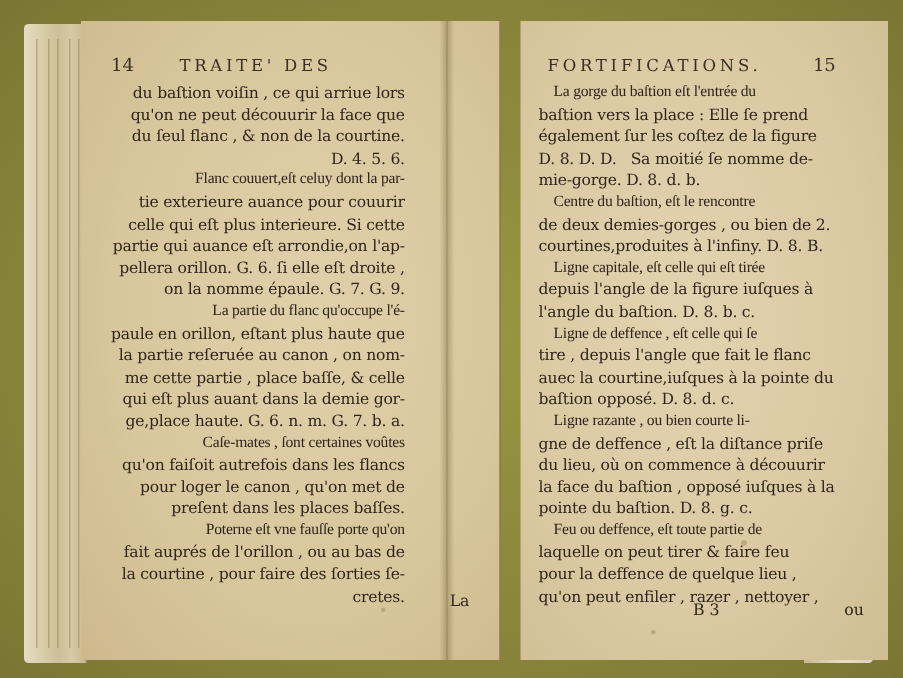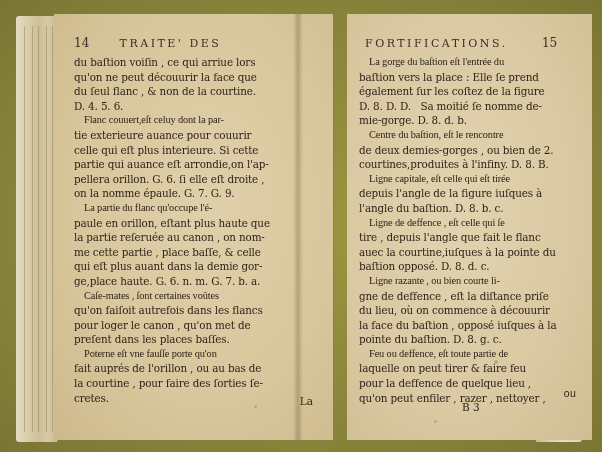--- a/index.html
+++ b/index.html
@@ -51,21 +51,21 @@
     position:absolute; top:22px; font-size:11.5px; color:#3a2f22;
     letter-spacing:2.5px; white-space:nowrap;
   }
   .page.left .running-head { left:20px; }
   .page.right .running-head { left:16px; }
   .folio { font-size:12px; letter-spacing:0; }
   .text {
     position:absolute; font-size:10.4px; line-height:14.6px; color:#2e241a;
     white-space:pre; letter-spacing:-0.15px;
   }
-  .page.left .text { left:20px; top:41px; }
+  .page.left .text { left:20px; top:41px;text-align:right; }
   .page.right .text { left:12px; top:41px; }
   .line-row { display:block; }
   .indent { padding-left:10px;font-family:Liberation Serif, serif; }
   .catch {
     position:absolute; font-size:10.5px; color:#2e241a;
   }
   .sig {
     position:absolute; font-size:10.5px; color:#2e241a;
   }
   .spot { position:absolute; border-radius:50%; background:rgba(140,110,60,.35); }
@@ -100,20 +100,20 @@
   </div>
 
   <div class="page right">
     <div class="running-head" style="left:18px;">
       <span style="text-transform:uppercase;font-size:11px">Fortifications.</span>
       <span style="display:inline-block;width:22px"></span>
       <span class="folio">15</span>
     </div>
     <div class="text" id="right-text"><span class="line-row indent">La gorge du baſtion eſt l'entrée du</span><span class="line-row">baſtion vers la place : Elle ſe prend</span><span class="line-row">également ſur les coſtez de la figure</span><span class="line-row">D. 8. D. D.   Sa moitié ſe nomme de-</span><span class="line-row">mie-gorge. D. 8. d. b.</span><span class="line-row indent">Centre du baſtion, eſt le rencontre</span><span class="line-row">de deux demies-gorges , ou bien de 2.</span><span class="line-row">courtines,produites à l'infiny. D. 8. B.</span><span class="line-row indent">Ligne capitale, eſt celle qui eſt tirée</span><span class="line-row">depuis l'angle de la figure iuſques à</span><span class="line-row">l'angle du baſtion. D. 8. b. c.</span><span class="line-row indent">Ligne de deffence , eſt celle qui ſe</span><span class="line-row">tire , depuis l'angle que fait le flanc</span><span class="line-row">auec la courtine,iuſques à la pointe du</span><span class="line-row">baſtion opposé. D. 8. d. c.</span><span class="line-row indent">Ligne razante , ou bien courte li-</span><span class="line-row">gne de deffence , eſt la diſtance priſe</span><span class="line-row">du lieu, où on commence à découurir</span><span class="line-row">la face du baſtion , opposé iuſques à la</span><span class="line-row">pointe du baſtion. D. 8. g. c.</span><span class="line-row indent">Feu ou deffence, eſt toute partie de</span><span class="line-row">laquelle on peut tirer &amp; faire feu</span><span class="line-row">pour la deffence de quelque lieu ,</span><span class="line-row">qu'on peut enfiler , razer , nettoyer ,</span></div>
     <div class="sig" style="left:115px; top:387px;">B 3</div>
-    <div class="catch" style="right:16px; top:374px;font-family:Liberation Mono, monospace;">ou</div>
+    <div class="catch" style="right:16px; top:387px;">ou</div>
   </div>
 
   <div class="gutter"></div>
   <div class="spot" style="left:240px;top:395px;width:3px;height:3px"></div>
   <div class="spot" style="left:420px;top:410px;width:3px;height:3px"></div>
   <div class="spot" style="left:480px;top:350px;width:4px;height:4px"></div>
 </div>
 
 </body></html>

